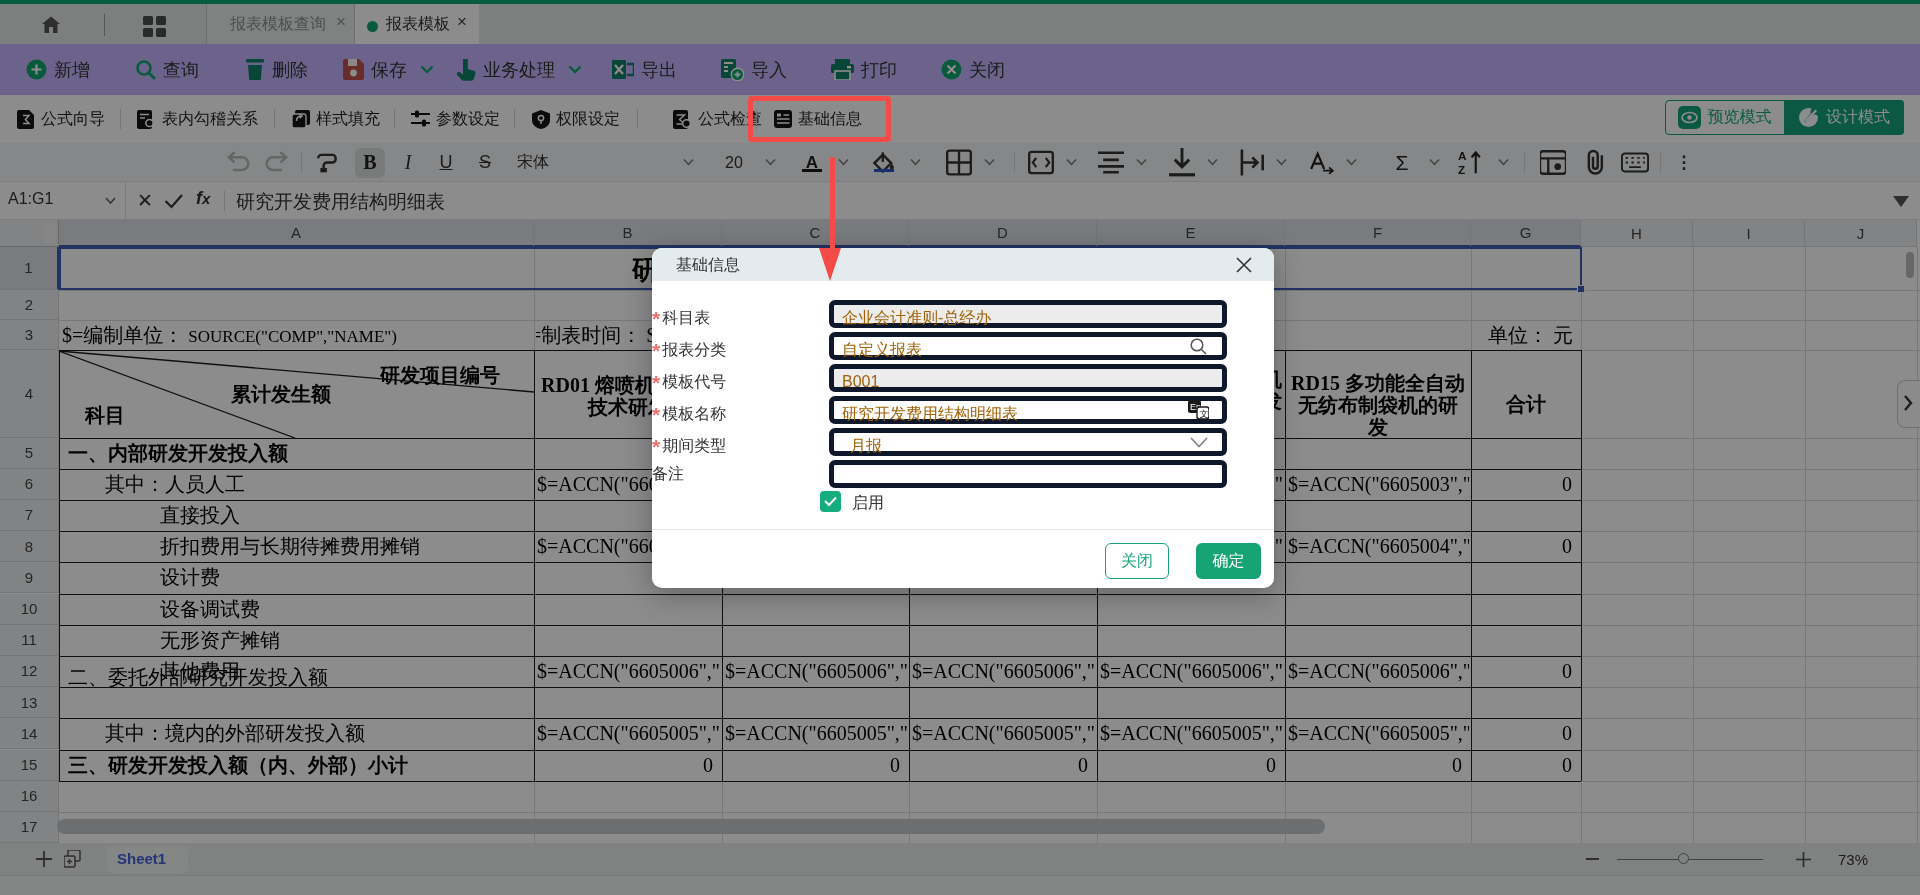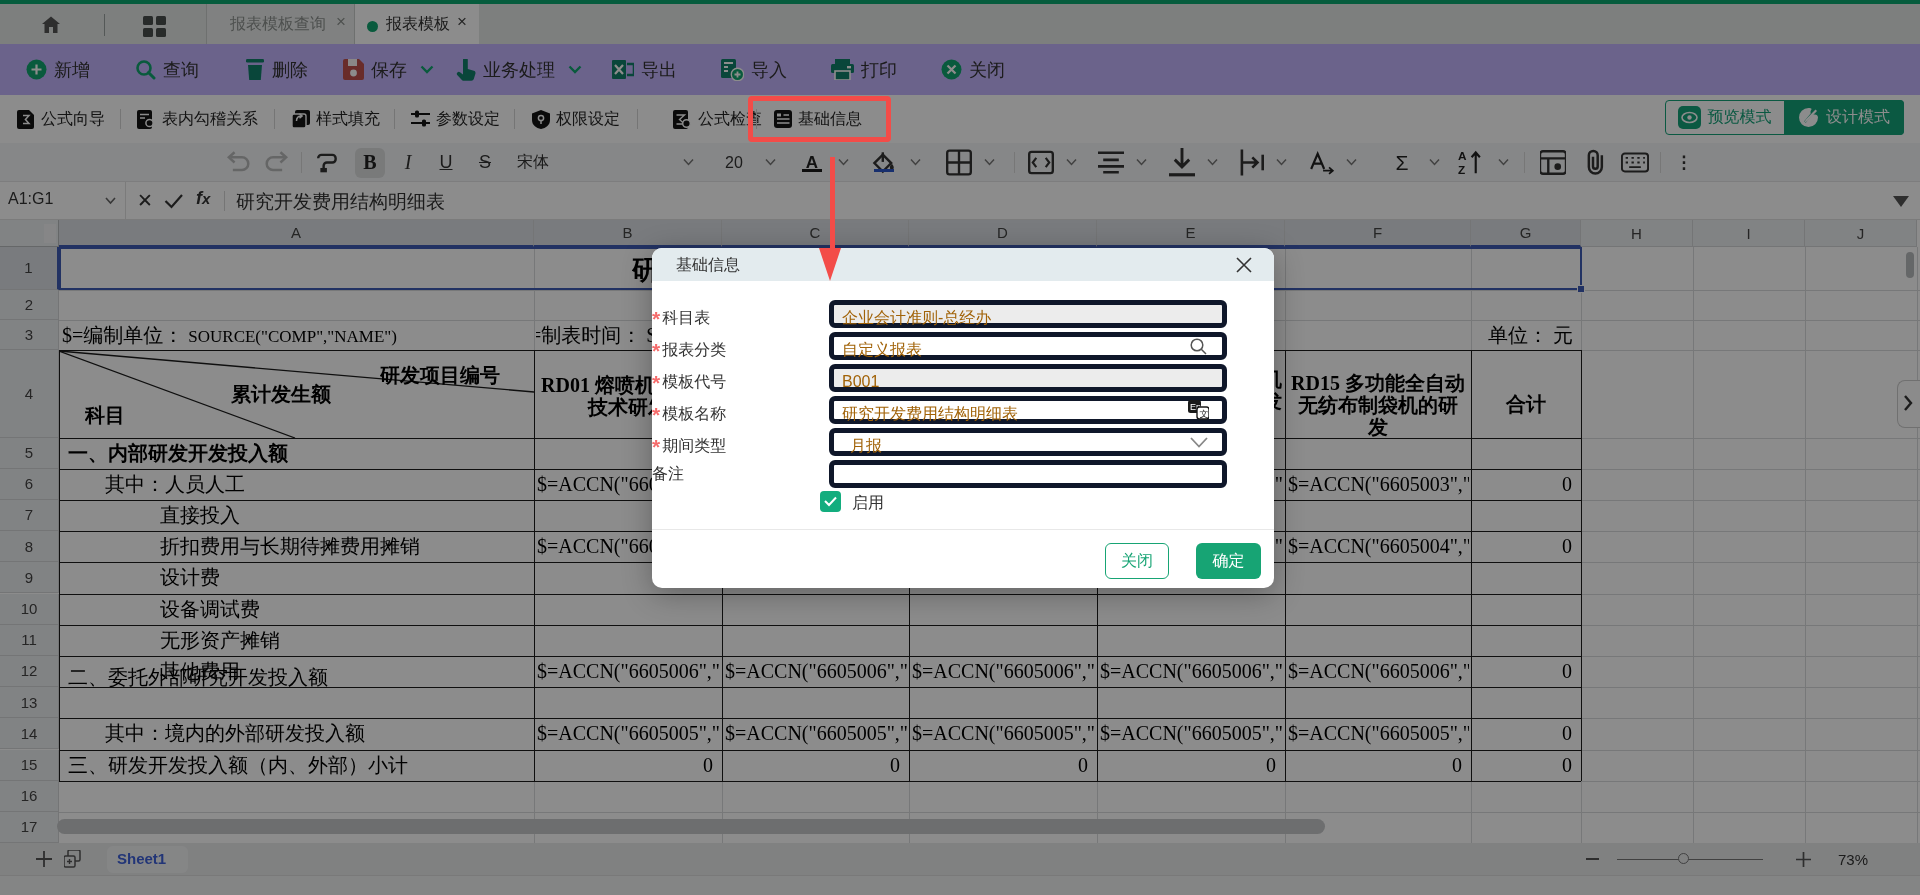--- a/index.html
+++ b/index.html
@@ -488,21 +488,21 @@
     <div class="cell" style="left:1288px;top:435.9px;width:181px;height:31.2px;line-height:31.2px;">$=ACCN("6605006","</div>
     <div class="cell" style="left:1471px;top:435.9px;width:101px;height:31.2px;line-height:31.2px;text-align:right;">0</div>
     <div class="cell" style="left:62px;top:442px;width:470px;height:31.2px;line-height:31.2px;font-weight:normal;padding-left:6px;">二、委托外部研究开发投入额</div>
     <div class="cell" style="left:62px;top:498.3px;width:470px;height:31.2px;line-height:31.2px;padding-left:43px;">其中：境内的外部研发投入额</div>
     <div class="cell" style="left:537px;top:498.3px;width:183px;height:31.2px;line-height:31.2px;">$=ACCN("6605005","</div>
     <div class="cell" style="left:725px;top:498.3px;width:182px;height:31.2px;line-height:31.2px;">$=ACCN("6605005","</div>
     <div class="cell" style="left:912px;top:498.3px;width:183px;height:31.2px;line-height:31.2px;">$=ACCN("6605005","</div>
     <div class="cell" style="left:1100px;top:498.3px;width:183px;height:31.2px;line-height:31.2px;">$=ACCN("6605005","</div>
     <div class="cell" style="left:1288px;top:498.3px;width:181px;height:31.2px;line-height:31.2px;">$=ACCN("6605005","</div>
     <div class="cell" style="left:1471px;top:498.3px;width:101px;height:31.2px;line-height:31.2px;text-align:right;">0</div>
-    <div class="cell" style="left:62px;top:529.5px;width:470px;height:31.2px;line-height:31.2px;font-weight:normal;padding-left:6px;">三、研发开发投入额（内、外部）小计</div>
+    <div class="cell" style="left:62px;top:529.5px;width:470px;height:31.2px;line-height:31.2px;font-weight:bold;padding-left:6px;">三、研发开发投入额（内、外部）小计</div>
     <div class="cell" style="left:534px;top:529.5px;width:179px;height:31.2px;line-height:31.2px;text-align:right;">0</div>
     <div class="cell" style="left:722px;top:529.5px;width:178px;height:31.2px;line-height:31.2px;text-align:right;">0</div>
     <div class="cell" style="left:909px;top:529.5px;width:179px;height:31.2px;line-height:31.2px;text-align:right;">0</div>
     <div class="cell" style="left:1097px;top:529.5px;width:179px;height:31.2px;line-height:31.2px;text-align:right;">0</div>
     <div class="cell" style="left:1285px;top:529.5px;width:177px;height:31.2px;line-height:31.2px;text-align:right;">0</div>
     <div class="cell" style="left:1471px;top:529.5px;width:101px;height:31.2px;line-height:31.2px;text-align:right;">0</div>
     <div class="abs" style="left:59px;top:27px;width:1522px;height:2px;background:#3f5bb5;"></div>
     <div class="abs" style="left:59px;top:68px;width:1522px;height:2px;background:#3f5bb5;"></div>
     <div class="abs" style="left:59px;top:27px;width:2px;height:43px;background:#3f5bb5;"></div>
     <div class="abs" style="left:1580px;top:27px;width:2px;height:43px;background:#3f5bb5;"></div>

